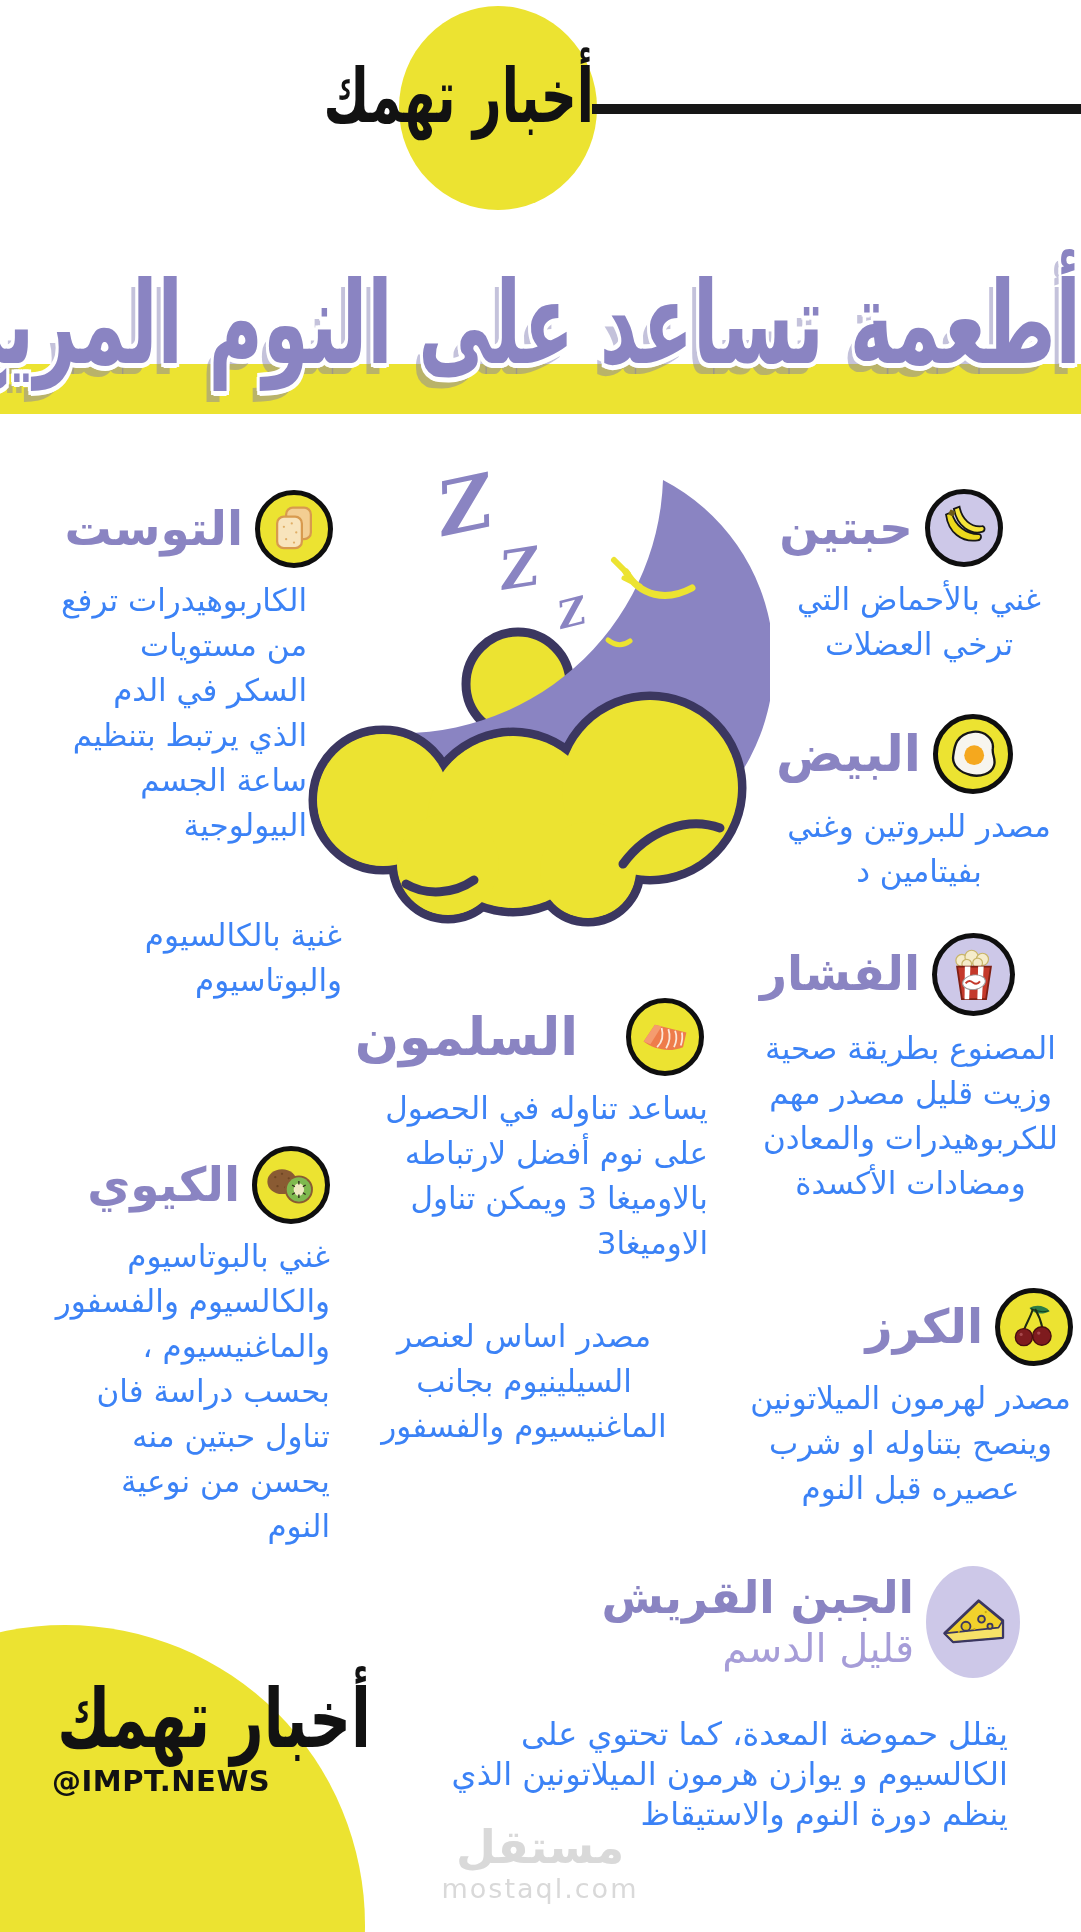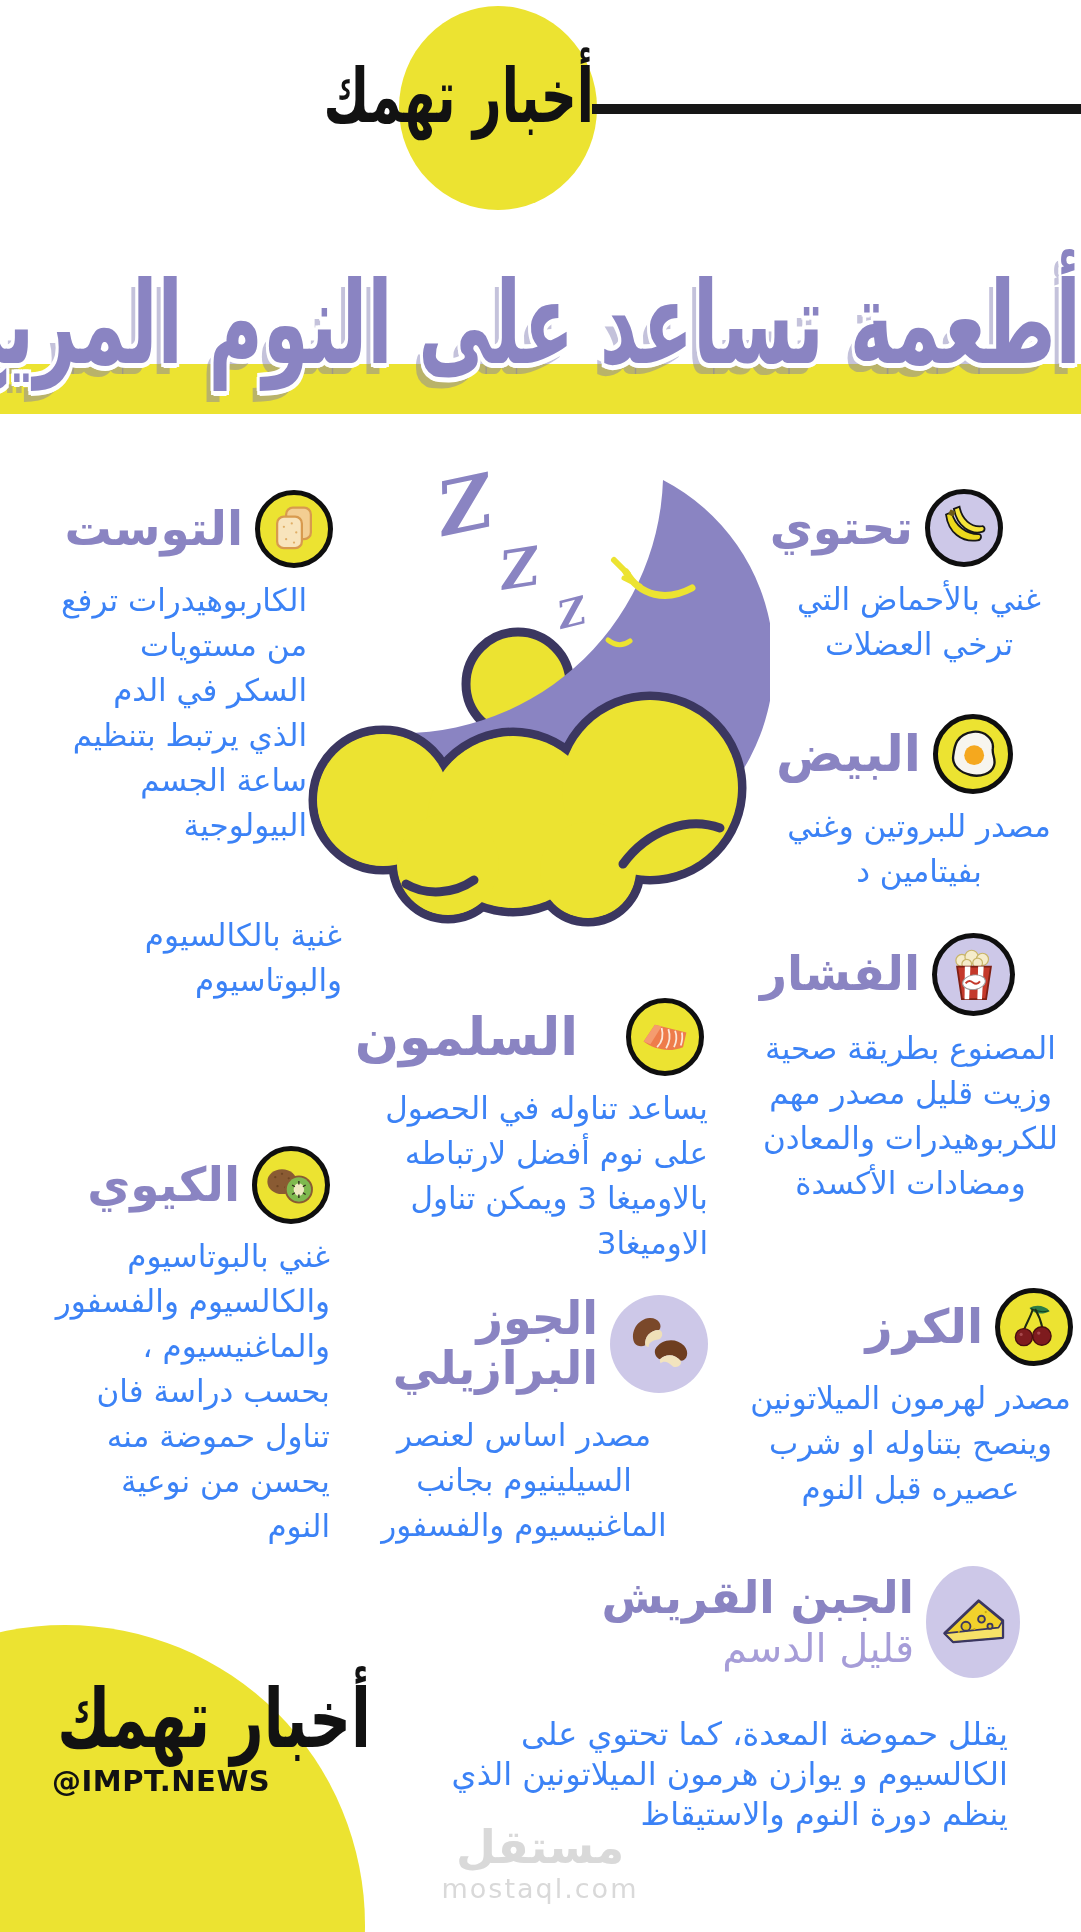--- a/index.html
+++ b/index.html
@@ -179,21 +179,21 @@
 
 <section class="food center" id="sec-banana">
   <div class="head">
     <span class="badge lav bordered b78">
       <svg width="54" height="54" viewBox="0 0 48 48">
         <path d="M8,12 C10,28 22,37 36,35 C40,34.5 40,29.5 37,29.5 C26,29.5 16,22 13,10 Z" fill="#EDD91C" stroke="#171717" stroke-width="1.6"></path>
         <path d="M15,7 C18,23 30,30 40,27.5 C43.4,26.6 42.6,22 40,22.4 C30,23.6 22,16 20,5 Z" fill="#F5E43B" stroke="#171717" stroke-width="1.6"></path>
         <rect x="11" y="8" width="5" height="5" rx="1" transform="rotate(25 13 10)" fill="#6B5A17"></rect>
       </svg>
     </span>
-    <h2>تحتوي</h2>
+    <h2>حبتين</h2>
   </div>
   <p>غني بالأحماض التي ترخي العضلات</p>
 </section>
 
 <section class="food center" id="sec-eggs">
   <div class="head">
     <span class="badge yellow bordered b80">
       <svg width="56" height="56" viewBox="0 0 48 48">
         <path d="M24,5 C34,4 42,11 41,19 C40,25 44,28 42,34 C40,41 30,44 22,42 C13,40 6,34 7,26 C8,18 9,7 24,5 Z" fill="#F7F5EE" stroke="#151515" stroke-width="2"></path>
         <circle cx="25" cy="25" r="8.5" fill="#F5A81E"></circle>
@@ -272,39 +272,24 @@
             <path d="M25,24 l2.4,1.6"></path>
             <path d="M25,32.5 l2.4,-1.6"></path>
           <path d="M31,35.5 v-3"></path>
             <path d="M37,32.5 l-2.4,-1.6"></path>
             <path d="M37,24 l-2.4,1.6"></path>
         </g>
       </svg>
     </span>
     <h2>الكيوي</h2>
   </div>
-  <p>غني بالبوتاسيوم والكالسيوم والفسفور والماغنيسيوم ، بحسب دراسة فان تناول حموضة منه يحسن من نوعية النوم</p>
+  <p>غني بالبوتاسيوم والكالسيوم والفسفور والماغنيسيوم ، بحسب دراسة فان تناول حبتين منه يحسن من نوعية النوم</p>
 </section>
 
 <section class="food center" id="sec-brazil">
-  <div class="head">
-    <span class="badge lav b98">
-      <svg width="66" height="66" viewBox="0 0 48 48">
-        <g transform="rotate(-18 16 18)">
-          <path d="M5,20 C4,11 13,4 21,6 C27,7.5 29,14 25,16.5 C19,14.5 13,18 12,24 C9,24.5 6,23 5,20 Z" fill="#7A482A"></path>
-          <path d="M12,24 C13,18 19,14.5 25,16.5 C27.5,18 26.5,22 23,23 C18,22 14.5,23 14,26 C13,25.6 12.3,25 12,24 Z" fill="#EFE0B8"></path>
-        </g>
-        <g transform="translate(18,14) rotate(34 14 14)">
-          <path d="M5,20 C4,11 13,4 21,6 C27,7.5 29,14 25,16.5 C19,14.5 13,18 12,24 C9,24.5 6,23 5,20 Z" fill="#6E3E20"></path>
-          <path d="M12,24 C13,18 19,14.5 25,16.5 C27.5,18 26.5,22 23,23 C18,22 14.5,23 14,26 C13,25.6 12.3,25 12,24 Z" fill="#F2E4BE"></path>
-        </g>
-      </svg>
-    </span>
-    <h2>الجوز البرازيلي</h2>
-  </div>
   <p>مصدر اساس لعنصر السيلينيوم بجانب الماغنيسيوم والفسفور</p>
 </section>
 
 <section class="food center" id="sec-cherry">
   <div class="head">
     <span class="badge yellow bordered b78">
       <svg width="54" height="54" viewBox="0 0 48 48">
         <path d="M20,7 C26,3.6 34,5 38,10 C31,13.5 24,12.5 20,7 Z" fill="#2E7D46"></path>
         <path d="M21,7.5 C27,10.8 32,11 37,9.6" stroke="#14401F" stroke-width="0.9" fill="none"></path>
         <g stroke="#1E2A12" stroke-width="1.8" fill="none">

